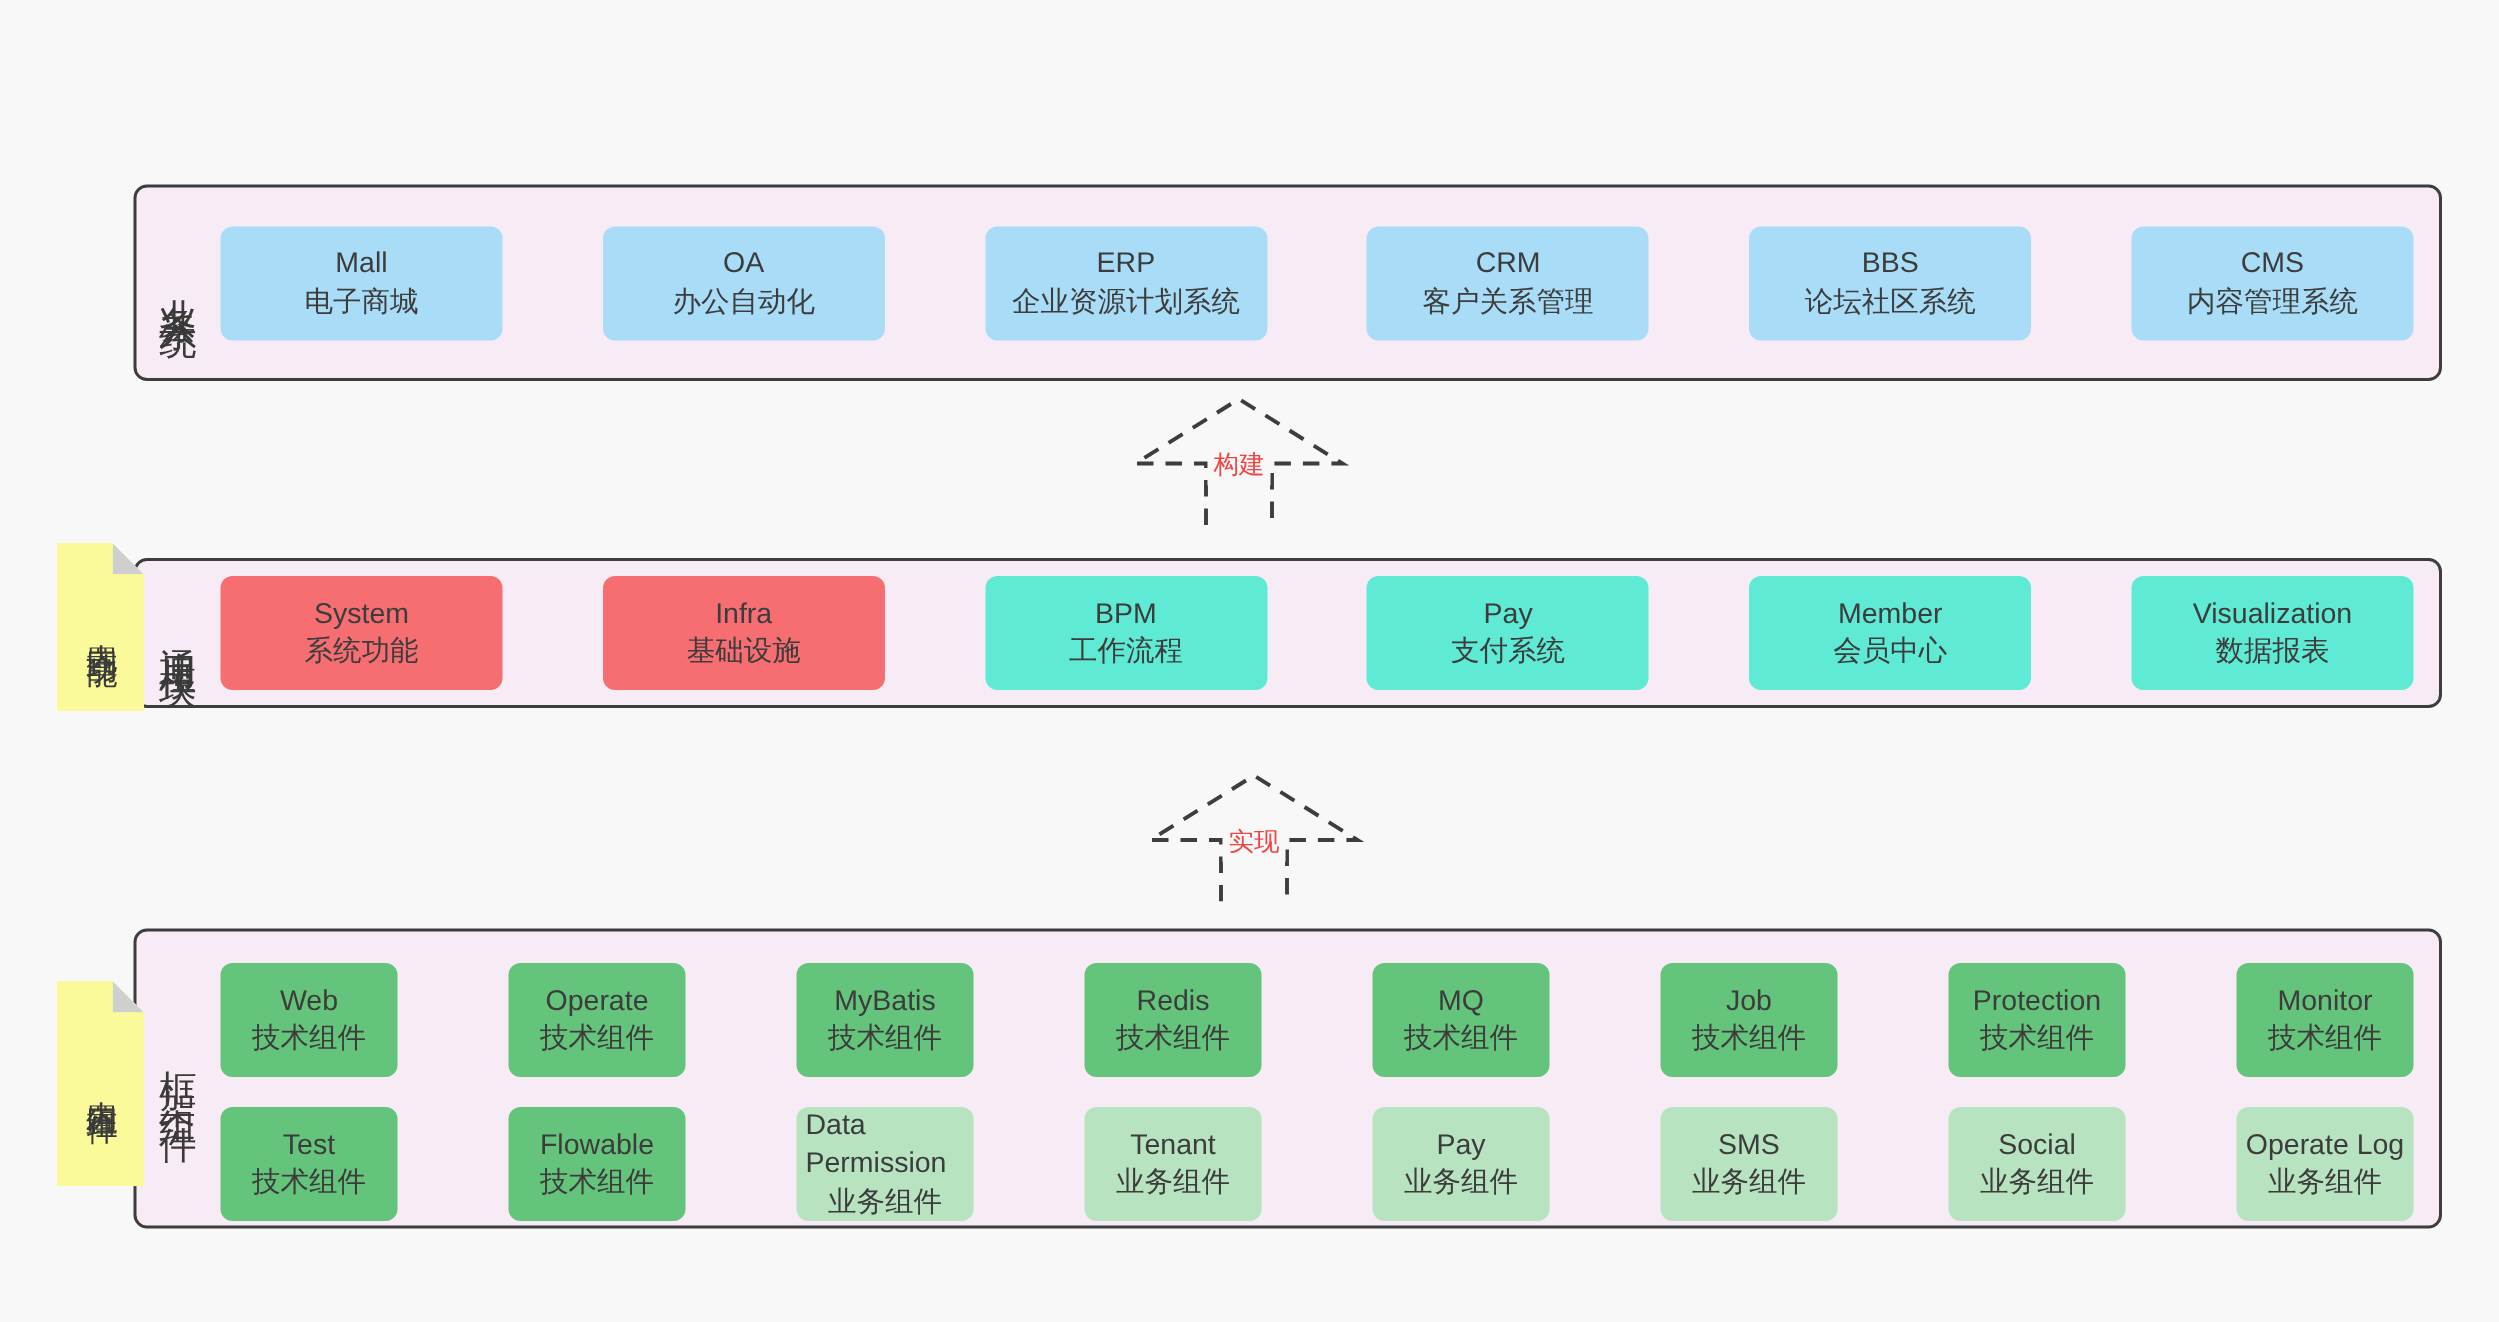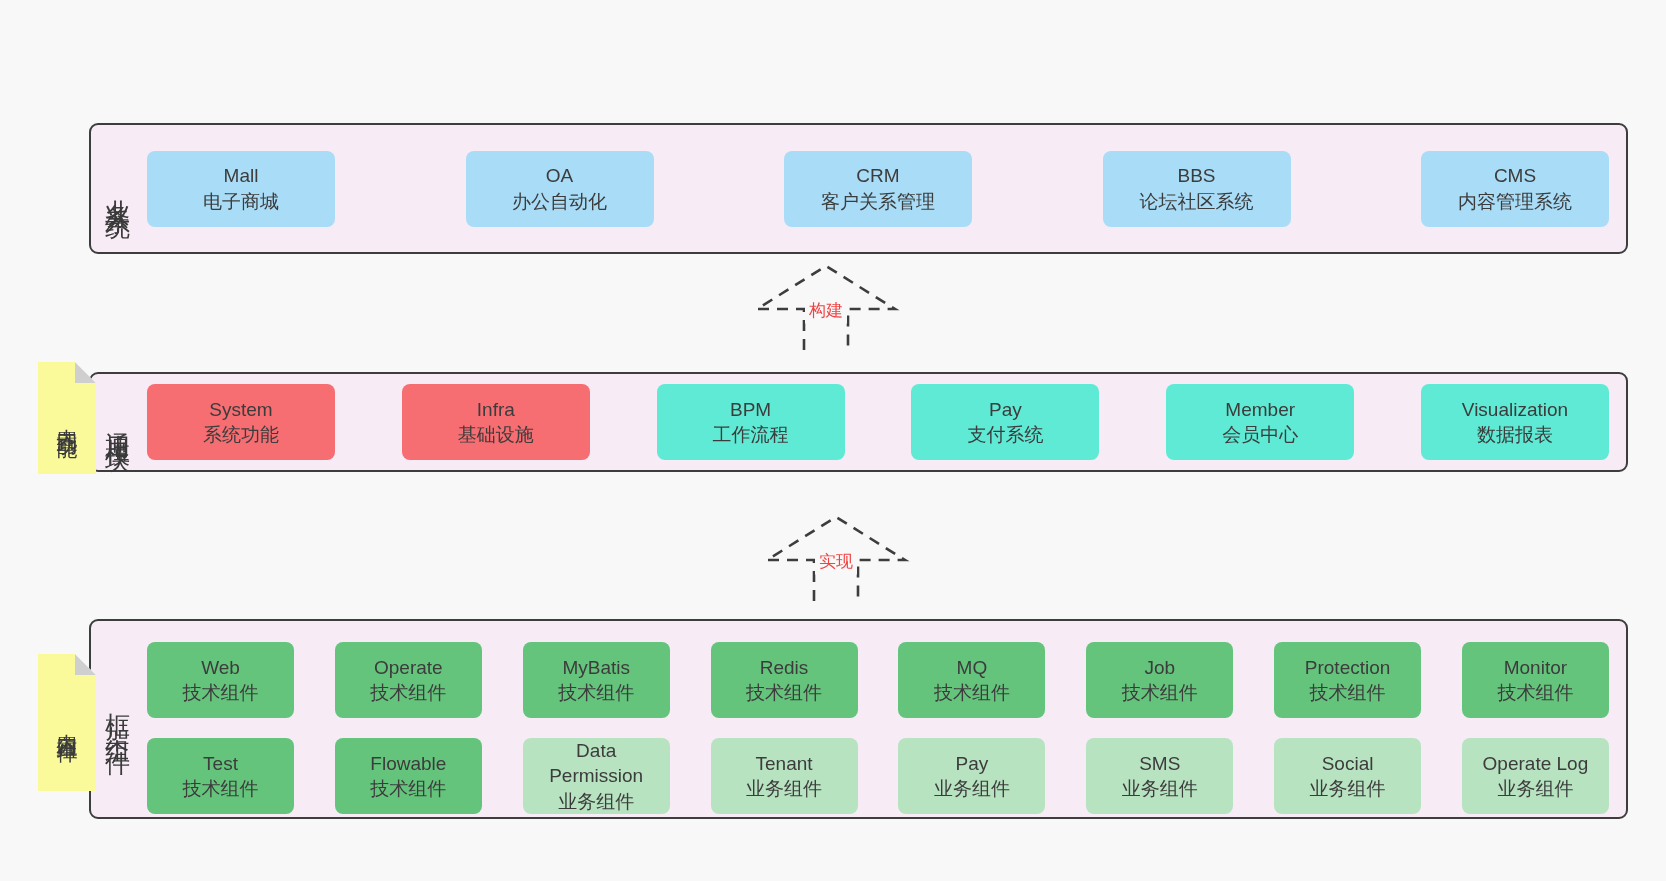--- a/index.html
+++ b/index.html
@@ -38,26 +38,26 @@
   }
   .row-mid { top:50%; transform:translateY(-50%); }
   #band3 .row-a { top:21px; }
   #band3 .row-b { top:117px; }
 
   
   .box {
     height:76px; border-radius:8px;
     display:flex; flex-direction:column;
     align-items:center; justify-content:center;
-    text-align:center; line-height:1.32;
+    line-height:1.32;
     font-size:19px; color:#3c3c3c;
     padding:4px 6px;
   }
   .w6 { width:188px; }
-  .w8 { width:147px; }
+  .w8 { width:118px; }
   .blue        { background:#a9dcf7; }
   .red         { background:#f66d72; }
   .pink        { background:#5eead4; }
   .green       { background:#65c47c; }
   .light-green { background:#b7e3c1; }
 
   
   .sticky {
     position:absolute; left:38px; width:58px; z-index:5;
     background:#fafa9b;
@@ -97,20 +97,24 @@
   <div class="boxes-row row-mid">
     <div class="box w6 blue">
       <div>Mall</div>
       <div>电子商城</div>
     </div>
     <div class="box w6 blue">
       <div>OA</div>
       <div>办公自动化</div>
     </div>
     <div class="box w6 blue">
+      <div>ERP</div>
+      <div>企业资源计划系统</div>
+    </div>
+    <div class="box w6 blue">
       <div>CRM</div>
       <div>客户关系管理</div>
     </div>
     <div class="box w6 blue">
       <div>BBS</div>
       <div>论坛社区系统</div>
     </div>
     <div class="box w6 blue">
       <div>CMS</div>
       <div>内容管理系统</div>

